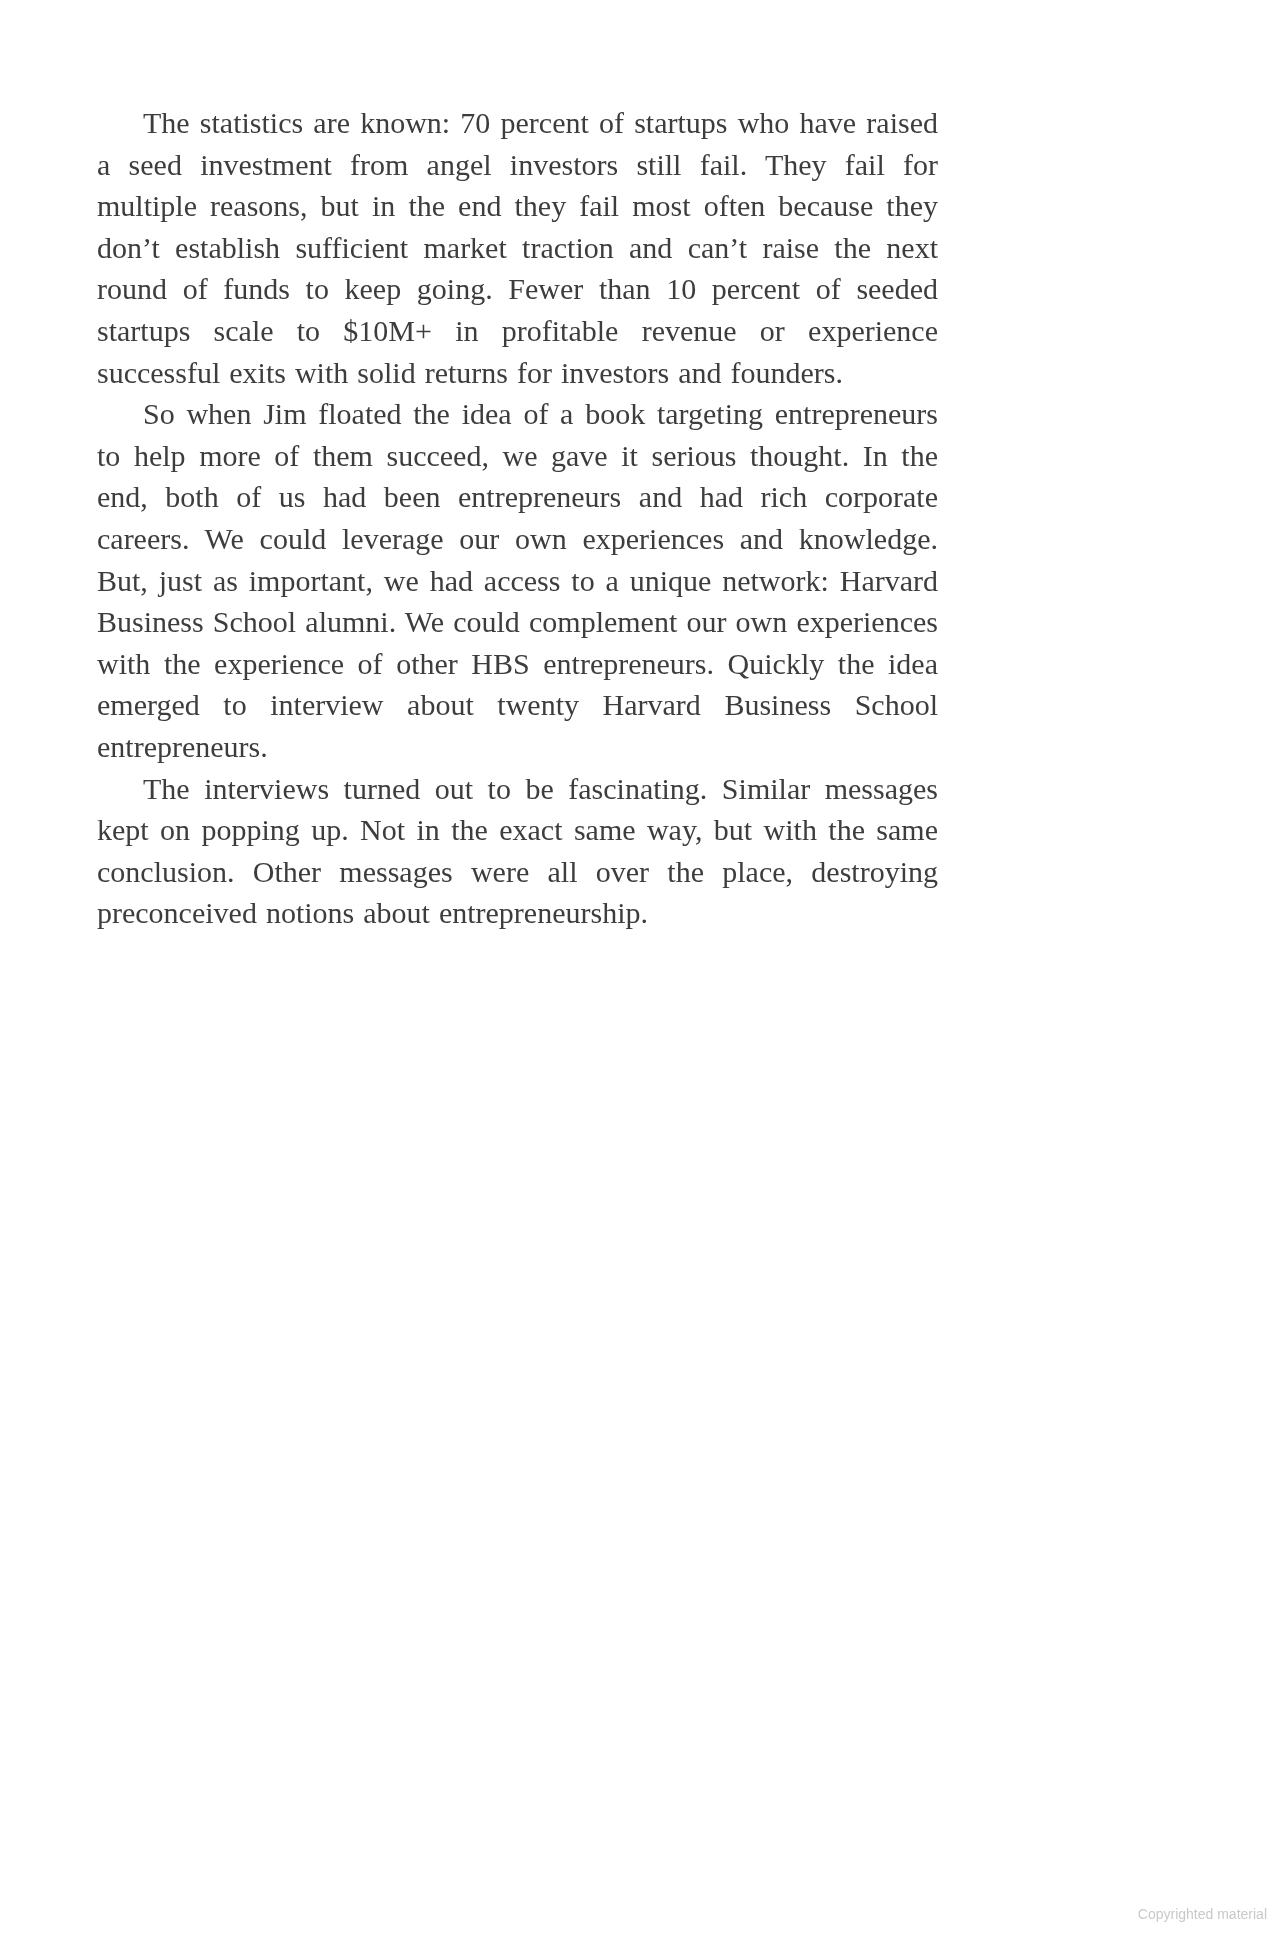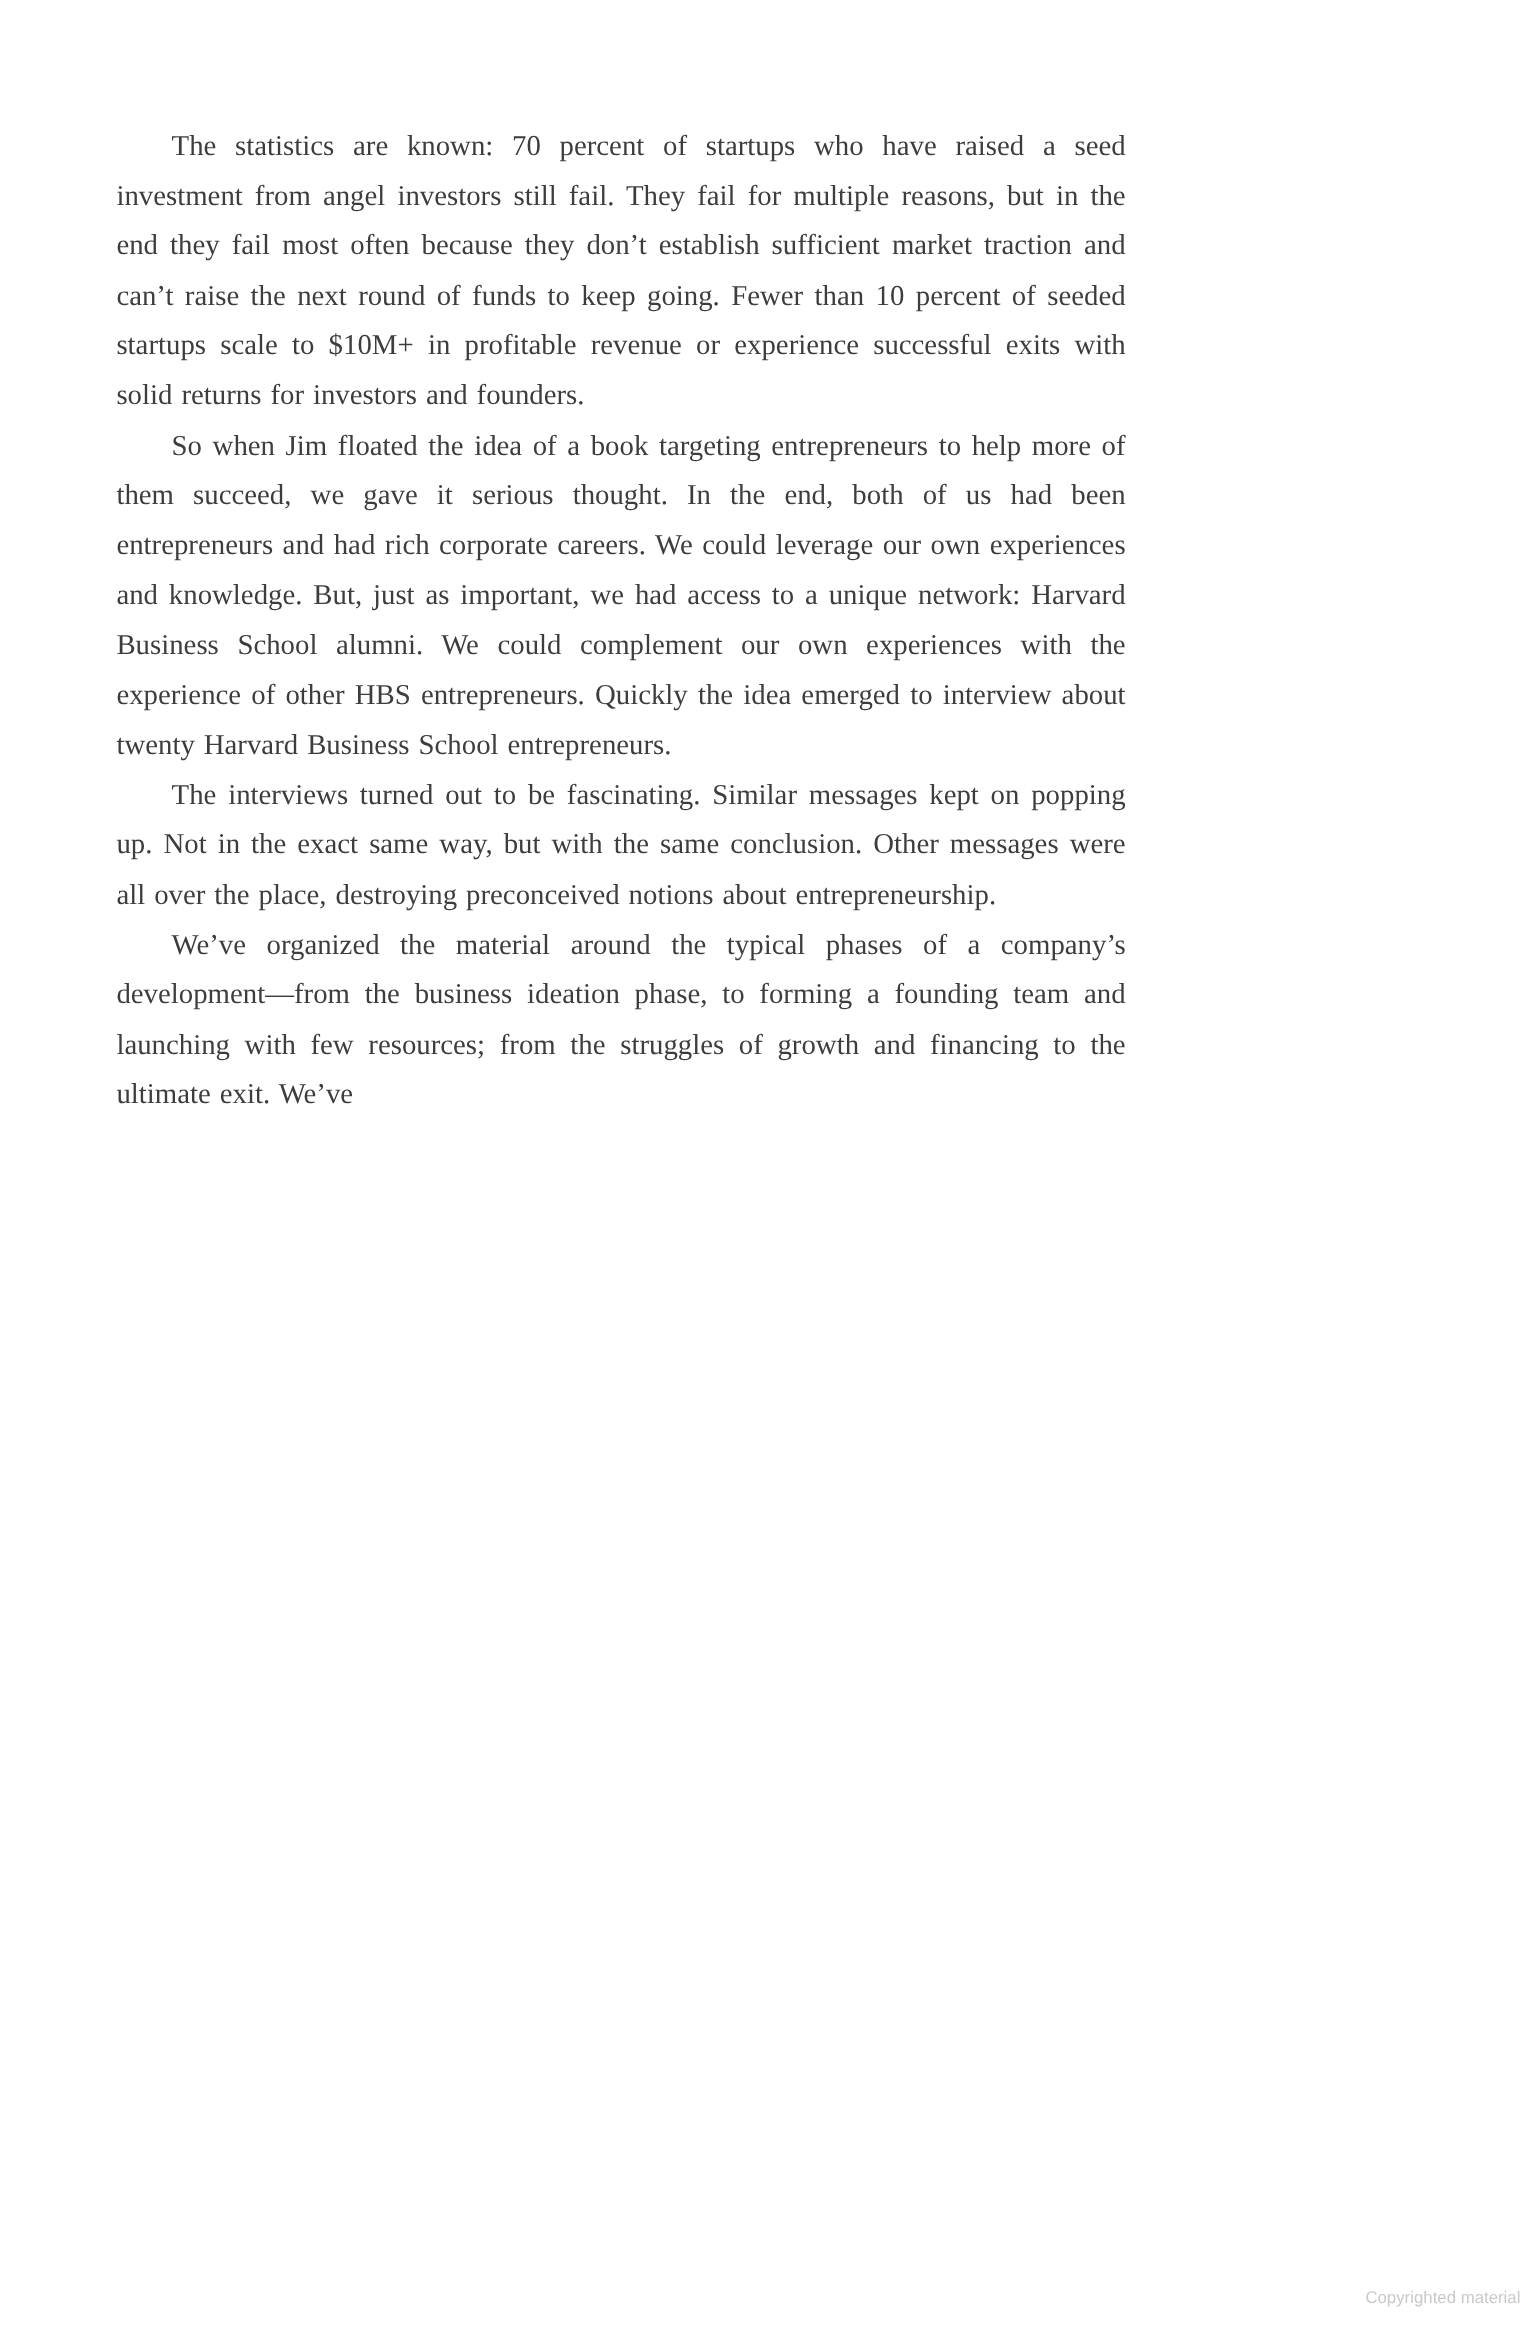--- a/index.html
+++ b/index.html
@@ -17,21 +17,21 @@
     width: 1280px;
     height: 1941px;
     background: #ffffff;
   }
   .text-block {
     position: absolute;
     left: 97px;
     top: 102px;
     width: 841px;
     font-family: "Liberation Serif", "DejaVu Serif", serif;
-    font-size: 24px;
+    font-size: 30px;
     line-height: 41.6px;
     color: #3d3d3d;
     text-align: justify;
     text-justify: inter-word;
   }
   .text-block p {
     margin: 0;
     padding: 0;
     text-indent: 46px;
     word-spacing: 1.5px;
@@ -46,16 +46,15 @@
   }
 </style>
 </head>
 <body>
 
 <div class="page">
   <div class="text-block">
     <p>The statistics are known: 70 percent of startups who have raised a seed investment from angel investors still fail. They fail for multiple reasons, but in the end they fail most often because they don’t establish sufficient market traction and can’t raise the next round of funds to keep going. Fewer than 10 percent of seeded startups scale to $10M+ in profitable revenue or experience successful exits with solid returns for investors and founders.</p>
     <p>So when Jim floated the idea of a book targeting entrepreneurs to help more of them succeed, we gave it serious thought. In the end, both of us had been entrepreneurs and had rich corporate careers. We could leverage our own experiences and knowledge. But, just as important, we had access to a unique network: Harvard Business School alumni. We could complement our own experiences with the experience of other HBS entrepreneurs. Quickly the idea emerged to interview about twenty Harvard Business School entrepreneurs.</p>
     <p>The interviews turned out to be fascinating. Similar messages kept on popping up. Not in the exact same way, but with the same conclusion. Other messages were all over the place, destroying preconceived notions about entrepreneurship.</p>
-    <p>We’ve organized the material around the typical phases of a company’s development—from the business ideation phase, to forming a founding team and launching with few resources; from the struggles of growth and financing to the ultimate exit. We’ve</p>
   </div>
   <div class="watermark">Copyrighted material</div>
 </div>
 
 </body></html>

